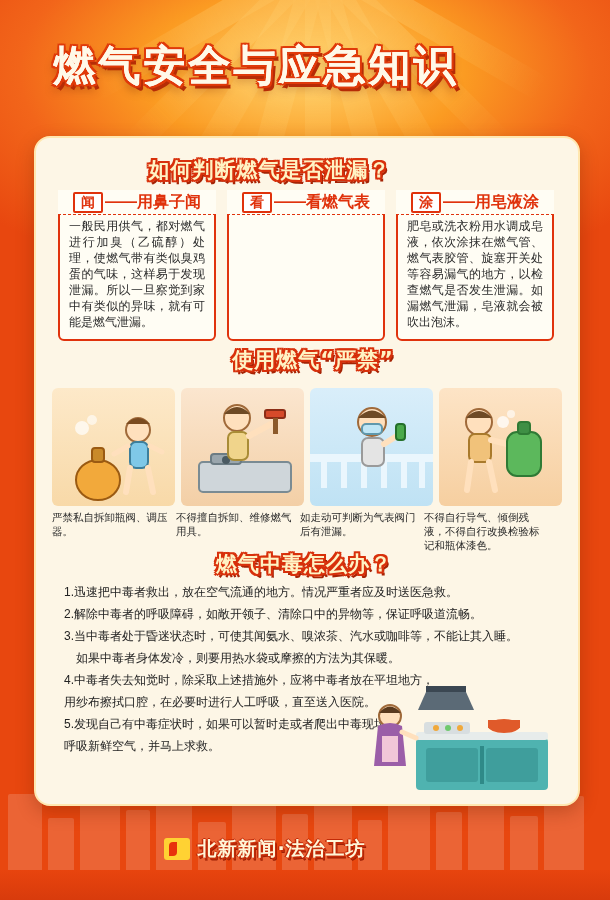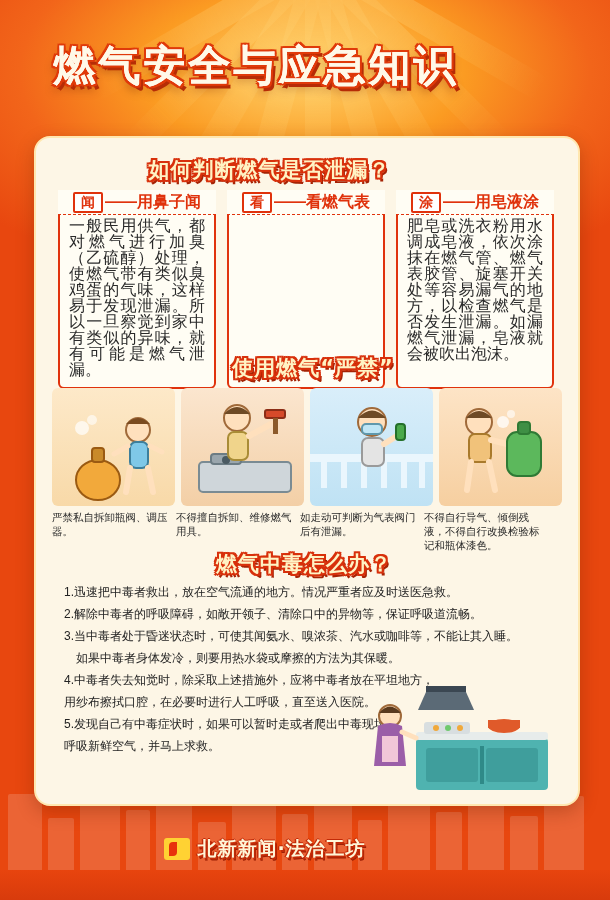--- a/index.html
+++ b/index.html
@@ -45,40 +45,40 @@
   }
   .sec-title{
     text-align:center;font-weight:bold;font-size:21px;letter-spacing:1px;
     color:#fff3c4;
     text-shadow:2px 0 0 #d8300b,-2px 0 0 #d8300b,0 2px 0 #d8300b,0 -2px 0 #d8300b,
                 2px 2px 0 #d8300b,-2px 2px 0 #d8300b,2px -2px 0 #d8300b,-2px -2px 0 #d8300b,
                 3px 4px 0 #a52305;
     font-family:"DejaVu Sans","Liberation Sans",sans-serif;
   }
   .sec1-title{position:absolute;top:18px;left:0;width:467px;font-family:Liberation Mono, monospace;}
-  .sec2-title{position:absolute;top:216px;left:0;width:554px;}
+  .sec2-title{position:absolute;top:208px;left:0;width:554px;}
   .sec3-title{position:absolute;top:412px;left:0;width:536px;}
   
   .boxes{position:absolute;top:52px;left:22px;width:498px;display:flex;gap:11px;}
   .box{
     position:relative;width:158px;min-height:132px;
     border:2px solid #e0320c;border-radius:6px;background:#fffdf4;
     padding:26px 9px 9px 9px;box-sizing:border-box;
   }
   .box-head{
     position:absolute;top:-2px;left:-2px;right:-2px;height:24px;
     display:flex;align-items:center;justify-content:center;gap:2px;
     background:#fffdf4;border-bottom:1px dashed #e0320c;
   }
   .box-key{
     display:inline-block;border:2px solid #e0320c;color:#e0320c;background:#fff;
     font-weight:bold;font-size:14px;padding:0 6px;line-height:17px;border-radius:2px;
   }
   .box-sub{color:#e0320c;font-size:16px;font-weight:bold;}
-  .box-body{font-size:16px;line-height:16px;color:#2a2a2a;text-align:justify;}
+  .box-body{font-size:12px;line-height:16px;color:#2a2a2a;text-align:justify;}
   
   .cartoons{position:absolute;top:250px;left:16px;width:510px;height:150px;display:flex;gap:6px;}
   .toon{position:relative;width:124px;height:118px;border-radius:6px;overflow:hidden;}
   .t1{background:linear-gradient(180deg,#fde9c9,#f8d9a8);}
   .t2{background:linear-gradient(180deg,#fbe6cf,#f3cfa6);}
   .t3{background:linear-gradient(180deg,#d9eefa,#bfe2f4);}
   .t4{background:linear-gradient(180deg,#fde4c6,#f6cfa0);}
   .caps{position:absolute;top:372px;left:16px;width:510px;display:flex;}
   .cap{width:124px;font-size:10.5px;line-height:14px;color:#2a2a2a;}
   

